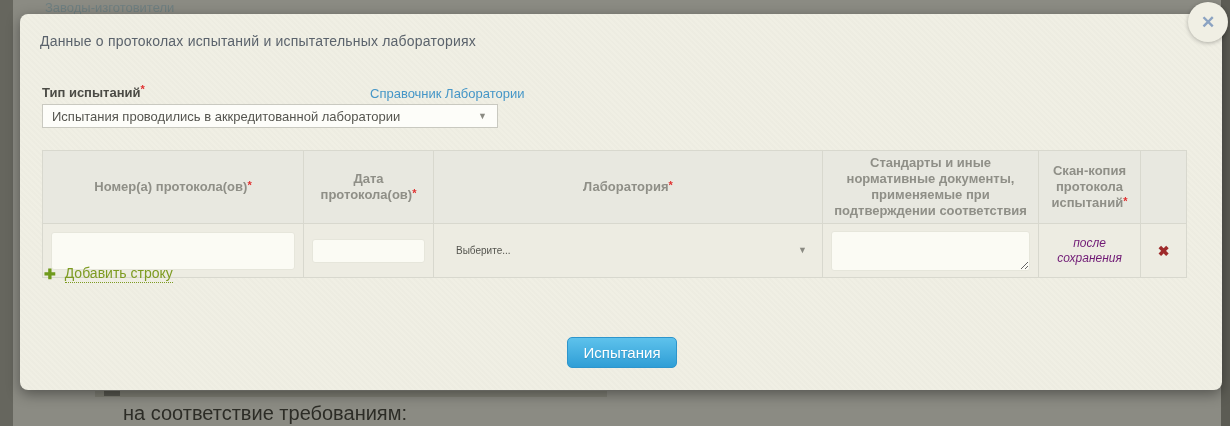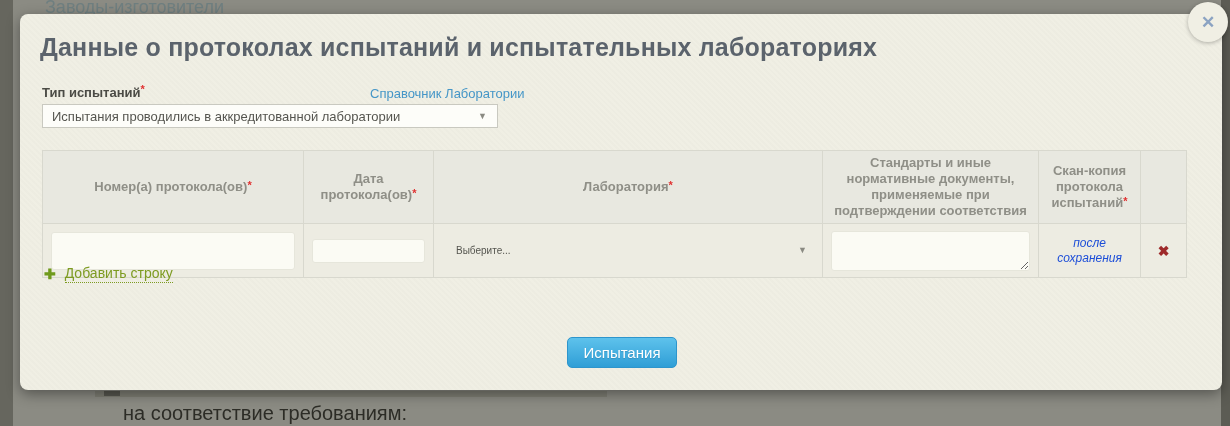--- a/index.html
+++ b/index.html
@@ -11,21 +11,21 @@
   
   .bg-strip-left {
     position:absolute; left:0; top:0; width:13px; height:426px;
     background:#66665e;
   }
   .bg-strip-right {
     position:absolute; right:0; top:0; width:9px; height:426px;
     background:#5c5c54;
   }
   .bg-top-link {
-    position:absolute; left:45px; top:0px; font-size:18px;
+    position:absolute; left:45px; top:0px; font-size:13px;
     color:#6f7f80; border-bottom:1px dotted #6f7f80; line-height:15px;
     cursor:pointer;
   }
   .bg-under-band {
     position:absolute; left:95px; top:391px; width:512px; height:6px;
     background:#79796f; opacity:.75;
   }
   .bg-under-mark {
     position:absolute; left:104px; top:391px; width:16px; height:5px;
     background:#4e4e46; opacity:.8;
@@ -48,21 +48,21 @@
     border-radius:50%; background:#f0efe4;
     box-shadow:0 1px 4px rgba(0,0,0,0.28);
     display:flex; align-items:center; justify-content:center;
     z-index:6; cursor:pointer;
   }
   .close-btn .x {
     color:#8ba3c2; font-size:17px; font-weight:bold; line-height:1;
   }
   .modal-title {
     position:absolute; left:20px; top:19px;
-    font-size:25px; font-weight:bold; color:#5b636c; letter-spacing:0.2px;
+    font-size:14px; font-weight:normal; color:#5b636c; letter-spacing:0.2px;
   }
   .req { color:#e03030; font-size:11px; font-weight:bold; vertical-align:top; position:relative; top:-2px; }
   .field-label {
     position:absolute; left:22px; top:71px;
     font-size:13px; font-weight:bold; color:#4b4b45;
   }
   .lab-dir-link {
     position:absolute; left:305px; top:72px;
     font-size:13px; color:#4596c7; cursor:pointer;margin-left:45px;
   }
@@ -99,21 +99,21 @@
   }
   .ta { height:38px; resize:none; }
   .in-date { height:24px; }
   .in-std { height:40px; }
   .row-select {
     display:flex; align-items:center; padding:0 15px 0 22px;
     height:100%; cursor:pointer;
   }
   .row-select .val { flex:1; font-size:10px; color:#55554f; }
   .scan-note {
-    font-size:12px; font-style:italic; color:#1d4ed8;
+    font-size:12px; font-style:italic; color:#701a75;
     text-align:center; line-height:15px; padding:0 6px;
   }
   .del-cell { text-align:center; }
   .del-btn {
     display:inline-block; color:#9e2a2a; font-size:14px; font-weight:bold;
     cursor:pointer; line-height:1;
   }
   
   .add-row {
     position:absolute; left:24px; top:251px;

